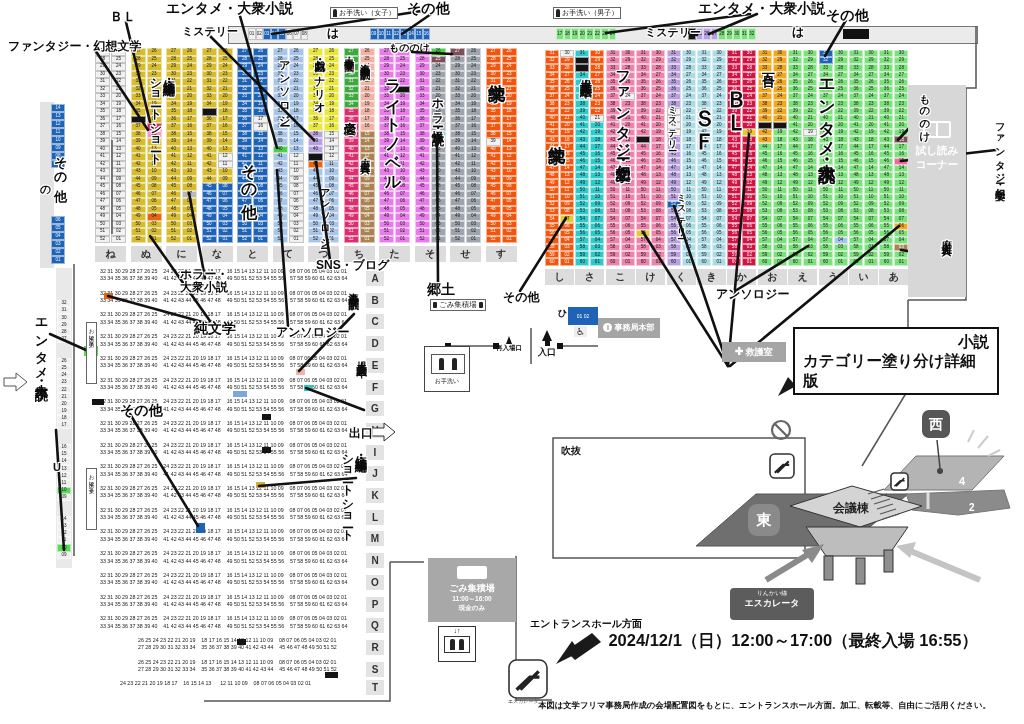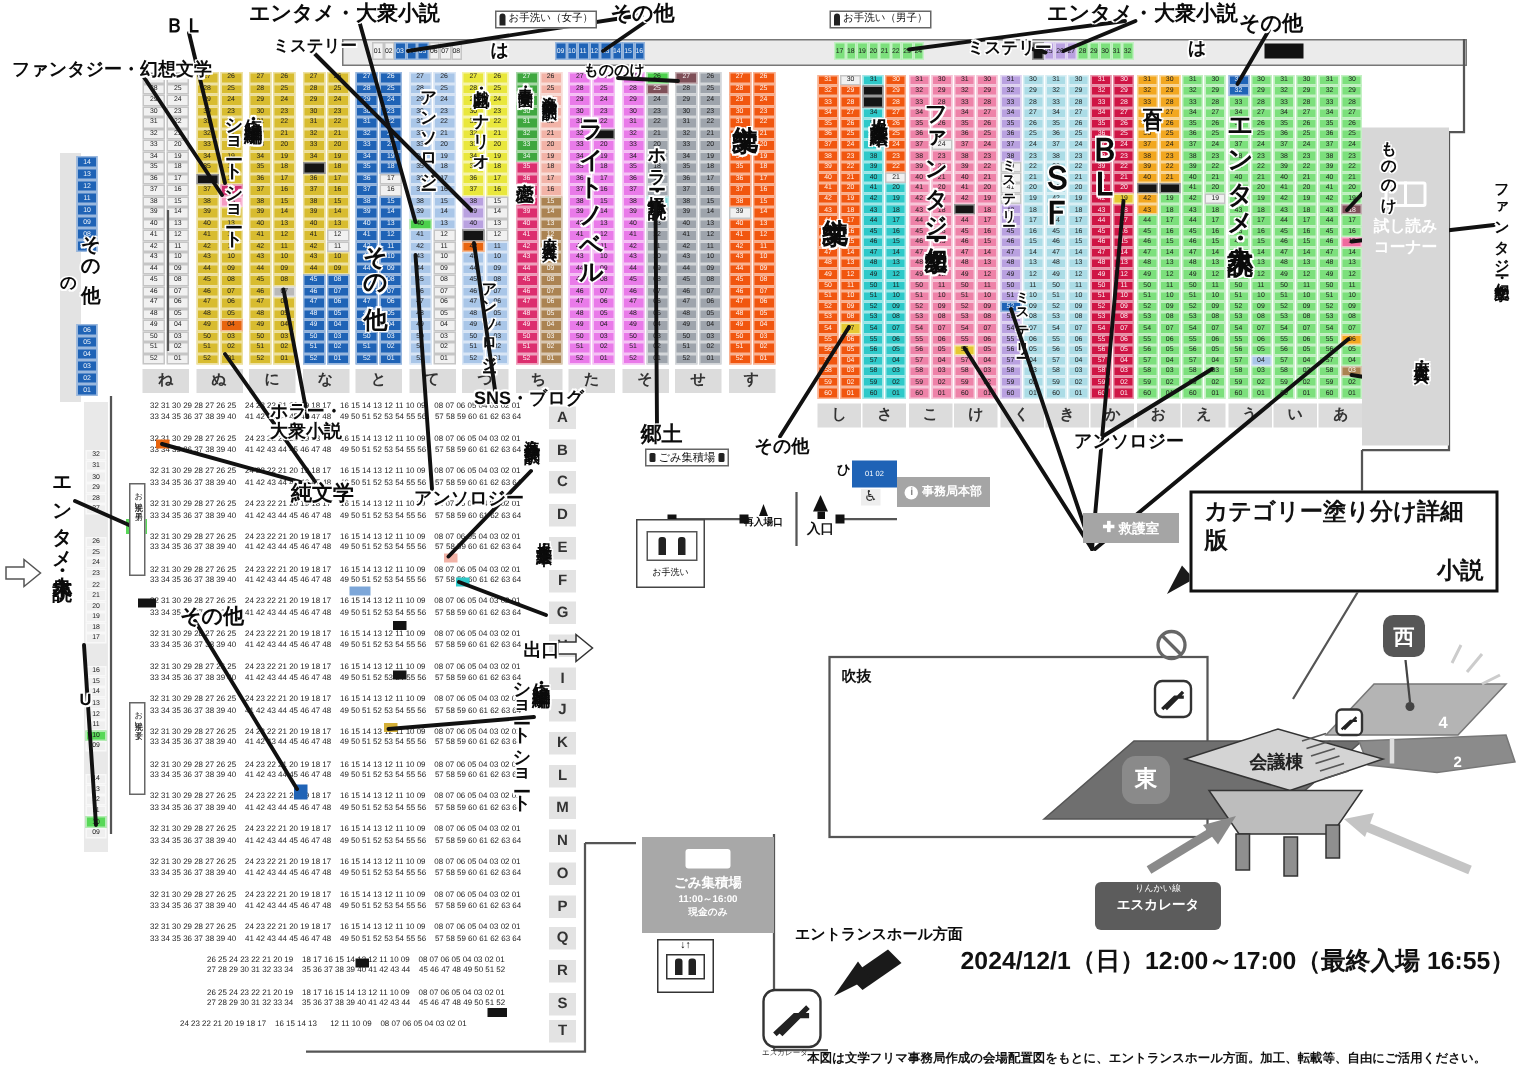--- a/index.html
+++ b/index.html
@@ -1804,22 +1804,22 @@
 
   <div class="fac graybox" style="left:598px;top:318px;width:62px;height:20px;font-size:8px;font-weight:bold;line-height:20px;">
     <span style="display:inline-block;width:9px;height:9px;border-radius:50%;background:#fff;color:#888;font-size:7px;line-height:9px;">i</span>
     <span>事務局本部</span></div>
 
   <div class="fac graybox" style="left:722px;top:342px;width:64px;height:20px;font-size:9px;font-weight:bold;line-height:20px;">
     <span style="display:inline-block;width:8px;height:8px;background:#fff;clip-path:polygon(35% 0,65% 0,65% 35%,100% 35%,100% 65%,65% 65%,65% 100%,35% 100%,35% 65%,0 65%,0 35%,35% 35%);"></span>
     <span>救護室</span></div>
 
   <div class="fac detailbox" style="left:793px;top:327px;width:206px;font-size:15.5px;">
+    <div style="text-align:right;">小説</div>
     <div>カテゴリー塗り分け詳細版</div>
-    <div style="text-align:right;">小説</div>
   </div>
 
   <div class="fac graybox" style="left:428px;top:558px;width:88px;height:64px;background:#a8a8a8;">
     <div style="width:30px;height:13px;background:#fff;margin:8px auto 3px;border-radius:2px;"></div>
     <div style="font-size:9px;font-weight:bold;">ごみ集積場</div>
     <div style="font-size:6.5px;font-weight:bold;">11:00～16:00</div>
     <div style="font-size:6.5px;font-weight:bold;">現金のみ</div>
   </div>
   <div class="fac" style="left:438px;top:626px;width:38px;height:36px;border:1.5px solid #333;background:#fff;text-align:center;">
     <div style="font-size:7px;line-height:8px;">↓↑</div>
@@ -1835,21 +1835,21 @@
   <div class="station" style="left:730px;top:588px;width:84px;height:30px;background:#5c5c5c;padding-top:2px;">
     <div style="font-size:6px;">りんかい線</div>
     <div style="font-size:9px;font-weight:bold;">エスカレータ</div>
   </div>
 
   <div class="badge" style="left:922px;top:410px;width:28px;height:28px;background:#565656;font-size:14px;line-height:28px;">
     <span>西</span></div>
   <div class="badge" style="left:748px;top:504px;width:32px;height:32px;background:#8a8a8a;font-size:15px;line-height:32px;border-radius:9px;">
     <span>東</span></div>
 
-  <div class="fac" style="left:560px;top:630px;width:450px;text-align:right;font-size:16.5px;font-weight:bold;">
+  <div class="fac" style="left:528px;top:630px;width:450px;text-align:right;font-size:16.5px;font-weight:bold;">
     <span>2024/12/1（日）12:00～17:00（最終入場 16:55）</span></div>
   <div class="fac" style="left:512px;top:700px;width:505px;text-align:center;font-size:8.3px;font-weight:bold;">
     <span>本図は文学フリマ事務局作成の会場配置図をもとに、エントランスホール方面。加工、転載等、自由にご活用ください。</span></div>
 
   <div class="fac" style="left:561px;top:444px;font-size:10px;font-weight:bold;">
     <span>吹抜</span></div>
 
   <svg class="ov" id="ov" width="1024" height="724" viewBox="0 0 1024 724">
 
     <g stroke="#555" stroke-width="1.5" fill="none">

